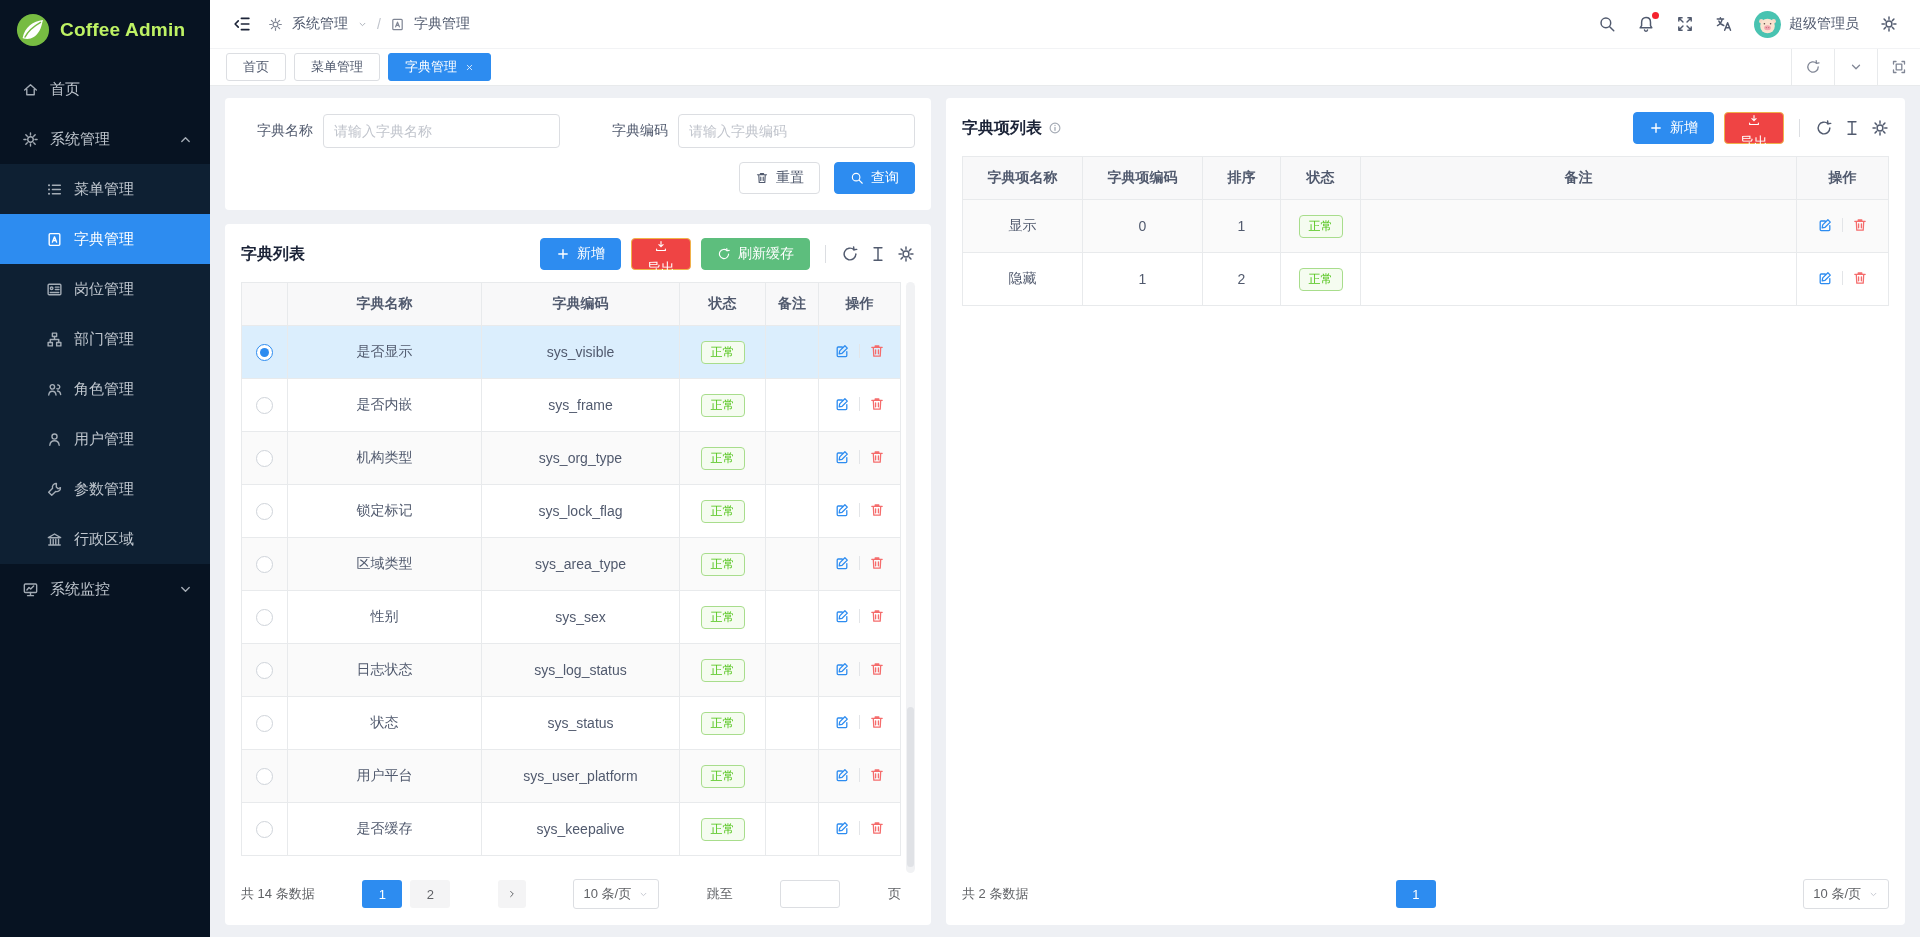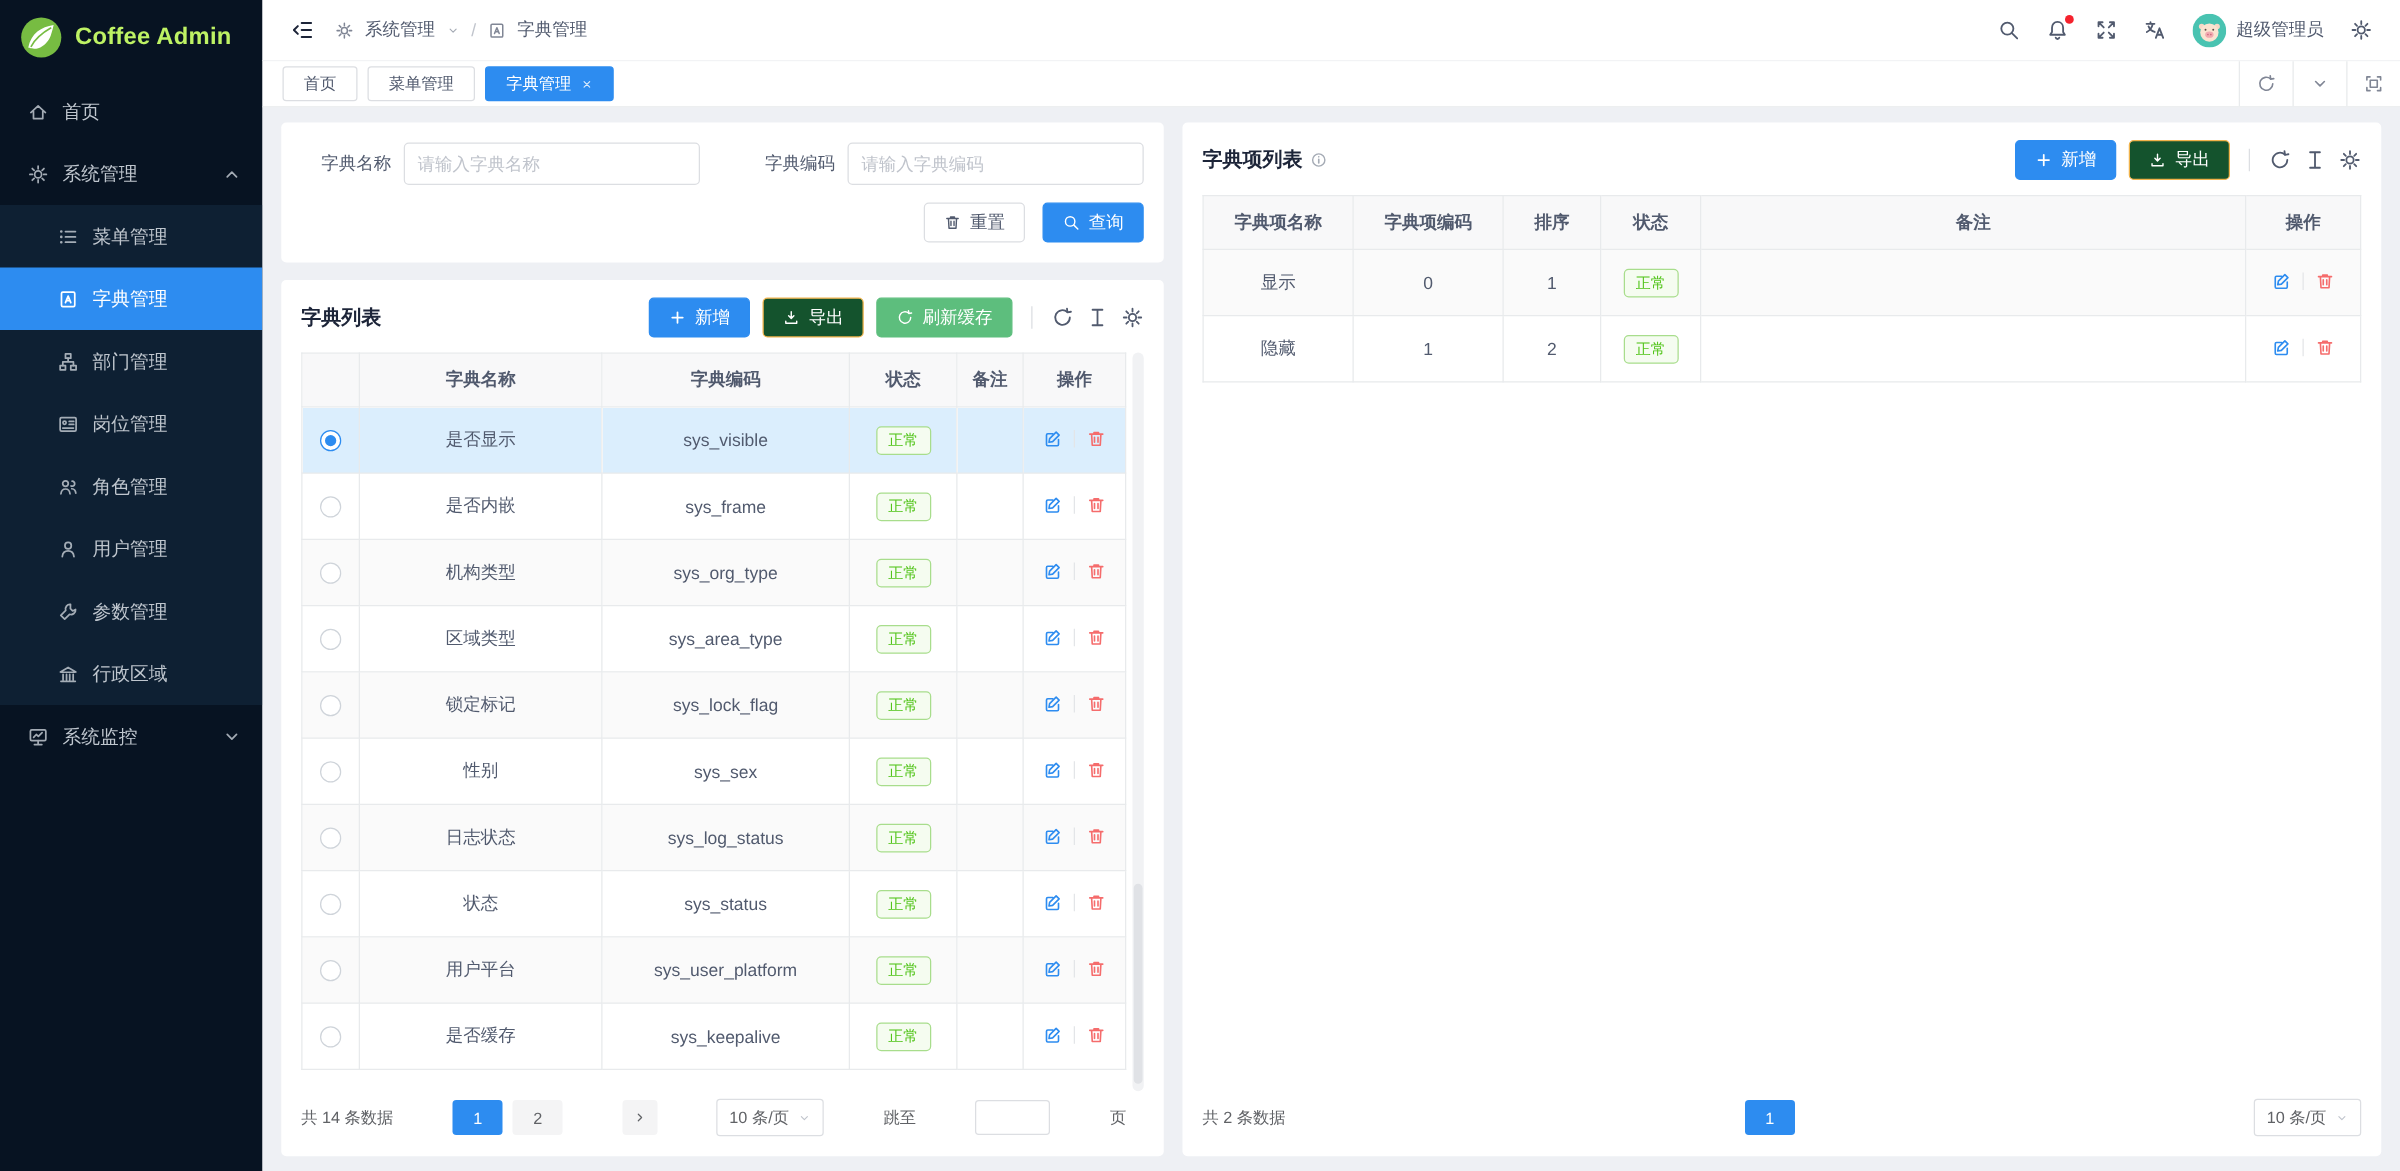--- a/index.html
+++ b/index.html
@@ -52,21 +52,21 @@
   .form-row{display:flex;gap:36px;}
   .form-item{flex:1;display:flex;align-items:center;}
   .form-item label{width:72px;text-align:right;margin-right:10px;font-size:14px;color:#515a6e;flex-shrink:0;}
   .form-item input{flex:1;min-width:0;height:32px;border:1px solid #dcdee2;border-radius:4px;padding:0 10px;font-size:14px;color:#515a6e;outline:none;font-family:inherit;}
   ::placeholder{color:#c0c4cc;}
   .form-actions{display:flex;justify-content:flex-end;gap:14px;margin-top:14px;}
 
   .btn{height:32px;display:inline-flex;align-items:center;gap:7px;padding:0 15px;border-radius:4px;border:1px solid #dcdee2;background:#fff;color:#515a6e;font-size:14px;cursor:pointer;font-family:inherit;}
   .btn i{width:14px;height:14px;display:inline-flex;}
   .btn.primary{background:#2d8cf0;border-color:#2d8cf0;color:#fff;}
-  .btn.warning{background:#14532d;border-color:#f0b24a;color:#fff;}
+  .btn.warning{background:#ef4444;border-color:#f0b24a;color:#fff;flex-direction:column;}
   .btn.success{background:#5dbe7d;border-color:#5dbe7d;color:#fff;justify-content:space-between;}
 
   .panel-card{flex:1;display:flex;flex-direction:column;padding:12px 16px 10px;min-height:0;}
   .right-card{flex:1;min-width:0;}
   .card-head{display:flex;align-items:center;height:36px;flex-shrink:0;}
   .card-title{font-size:16px;font-weight:bold;color:#1c2438;display:flex;align-items:center;gap:6px;}
   .card-title .info{width:14px;height:14px;color:#a5abb5;display:inline-flex;}
   .head-actions{margin-left:auto;display:flex;align-items:center;gap:10px;}
   .vsep{width:1px;height:18px;background:#dcdee2;margin:0 5px;}
   .tool-icon{width:18px;height:18px;color:#515a6e;cursor:pointer;display:inline-flex;}
@@ -154,39 +154,39 @@
           <div class="mi active">
             <i data-icon="dict" style="display: inline-flex;">
               <svg viewBox="0 0 16 16" fill="none" stroke="currentColor" stroke-width="1.3" stroke-linecap="round" stroke-linejoin="round" style="width:100%;height:100%;display:block;">
                 <rect x="3" y="2.5" width="10" height="11" rx="1"></rect>
                 <path d="M6 10.5 8 5.5l2 5M6.7 9h2.6"></path>
               </svg>
             </i>
             <span>字典管理</span>
           </div>
           <div class="mi">
+            <i data-icon="post" style="display: inline-flex;">
+              <svg viewBox="0 0 16 16" fill="none" stroke="currentColor" stroke-width="1.3" stroke-linecap="round" stroke-linejoin="round" style="width:100%;height:100%;display:block;">
+                <rect x="2" y="3" width="12" height="10" rx="1"></rect>
+                <circle cx="5.3" cy="6.8" r="1.2"></circle>
+                <path d="M8.8 5.8h3.4M8.8 8h3.4M4 10.8h8"></path>
+              </svg>
+            </i>
+            <span>岗位管理</span>
+          </div>
+          <div class="mi">
             <i data-icon="dept" style="display: inline-flex;">
               <svg viewBox="0 0 16 16" fill="none" stroke="currentColor" stroke-width="1.3" stroke-linecap="round" stroke-linejoin="round" style="width:100%;height:100%;display:block;">
                 <rect x="6" y="2" width="4" height="3.2"></rect>
                 <rect x="2" y="10.8" width="4" height="3.2"></rect>
                 <rect x="10" y="10.8" width="4" height="3.2"></rect>
                 <path d="M8 5.2V8M4 10.8V8h8v2.8"></path>
               </svg>
             </i>
             <span>部门管理</span>
-          </div>
-          <div class="mi">
-            <i data-icon="post" style="display: inline-flex;">
-              <svg viewBox="0 0 16 16" fill="none" stroke="currentColor" stroke-width="1.3" stroke-linecap="round" stroke-linejoin="round" style="width:100%;height:100%;display:block;">
-                <rect x="2" y="3" width="12" height="10" rx="1"></rect>
-                <circle cx="5.3" cy="6.8" r="1.2"></circle>
-                <path d="M8.8 5.8h3.4M8.8 8h3.4M4 10.8h8"></path>
-              </svg>
-            </i>
-            <span>岗位管理</span>
           </div>
           <div class="mi">
             <i data-icon="role" style="display: inline-flex;">
               <svg viewBox="0 0 16 16" fill="none" stroke="currentColor" stroke-width="1.3" stroke-linecap="round" stroke-linejoin="round" style="width:100%;height:100%;display:block;">
                 <circle cx="6" cy="5.5" r="2.1"></circle>
                 <path d="M2.6 13.2c.2-2.2 1.6-3.6 3.4-3.6s3.2 1.4 3.4 3.6M11 3.7a1.9 1.9 0 1 1-.8 3.6M10.8 9.4c1.7.2 2.8 1.5 3 3.3"></path>
               </svg>
             </i>
             <span>角色管理</span>
           </div>
@@ -517,42 +517,42 @@
                         <span class="adiv"></span>
                         <i class="icon-del" data-icon="trash" style="display: inline-flex;">
                           <svg viewBox="0 0 16 16" fill="none" stroke="currentColor" stroke-width="1.3" stroke-linecap="round" stroke-linejoin="round" style="width:100%;height:100%;display:block;">
                             <path d="M2.8 4.3h10.4M6.2 4.3V3h3.6v1.3M4.3 4.3l.5 8.9h6.4l.5-8.9M6.6 6.8v4M9.4 6.8v4"></path>
                           </svg>
                         </i>
                       </span></td>
                   </tr>
                   <tr>
                     <td><span class="radio"></span></td>
+                    <td>锁定标记</td>
+                    <td>sys_lock_flag</td>
+                    <td><span class="badge">正常</span></td>
+                    <td></td>
+                    <td><span class="acts">
+                        <i class="icon-edit" data-icon="edit" style="display: inline-flex;">
+                          <svg viewBox="0 0 16 16" fill="none" stroke="currentColor" stroke-width="1.3" stroke-linecap="round" stroke-linejoin="round" style="width:100%;height:100%;display:block;">
+                            <path d="M12.8 8.6v4a1 1 0 0 1-1 1H4.2a1 1 0 0 1-1-1V5a1 1 0 0 1 1-1h4M10.9 2.7l2.4 2.4-5.2 5.2-2.9.5.5-2.9z"></path>
+                          </svg>
+                        </i>
+                        <span class="adiv"></span>
+                        <i class="icon-del" data-icon="trash" style="display: inline-flex;">
+                          <svg viewBox="0 0 16 16" fill="none" stroke="currentColor" stroke-width="1.3" stroke-linecap="round" stroke-linejoin="round" style="width:100%;height:100%;display:block;">
+                            <path d="M2.8 4.3h10.4M6.2 4.3V3h3.6v1.3M4.3 4.3l.5 8.9h6.4l.5-8.9M6.6 6.8v4M9.4 6.8v4"></path>
+                          </svg>
+                        </i>
+                      </span></td>
+                  </tr>
+                  <tr>
+                    <td><span class="radio"></span></td>
                     <td>区域类型</td>
                     <td>sys_area_type</td>
-                    <td><span class="badge">正常</span></td>
-                    <td></td>
-                    <td><span class="acts">
-                        <i class="icon-edit" data-icon="edit" style="display: inline-flex;">
-                          <svg viewBox="0 0 16 16" fill="none" stroke="currentColor" stroke-width="1.3" stroke-linecap="round" stroke-linejoin="round" style="width:100%;height:100%;display:block;">
-                            <path d="M12.8 8.6v4a1 1 0 0 1-1 1H4.2a1 1 0 0 1-1-1V5a1 1 0 0 1 1-1h4M10.9 2.7l2.4 2.4-5.2 5.2-2.9.5.5-2.9z"></path>
-                          </svg>
-                        </i>
-                        <span class="adiv"></span>
-                        <i class="icon-del" data-icon="trash" style="display: inline-flex;">
-                          <svg viewBox="0 0 16 16" fill="none" stroke="currentColor" stroke-width="1.3" stroke-linecap="round" stroke-linejoin="round" style="width:100%;height:100%;display:block;">
-                            <path d="M2.8 4.3h10.4M6.2 4.3V3h3.6v1.3M4.3 4.3l.5 8.9h6.4l.5-8.9M6.6 6.8v4M9.4 6.8v4"></path>
-                          </svg>
-                        </i>
-                      </span></td>
-                  </tr>
-                  <tr>
-                    <td><span class="radio"></span></td>
-                    <td>锁定标记</td>
-                    <td>sys_lock_flag</td>
                     <td><span class="badge">正常</span></td>
                     <td></td>
                     <td><span class="acts">
                         <i class="icon-edit" data-icon="edit" style="display: inline-flex;">
                           <svg viewBox="0 0 16 16" fill="none" stroke="currentColor" stroke-width="1.3" stroke-linecap="round" stroke-linejoin="round" style="width:100%;height:100%;display:block;">
                             <path d="M12.8 8.6v4a1 1 0 0 1-1 1H4.2a1 1 0 0 1-1-1V5a1 1 0 0 1 1-1h4M10.9 2.7l2.4 2.4-5.2 5.2-2.9.5.5-2.9z"></path>
                           </svg>
                         </i>
                         <span class="adiv"></span>
                         <i class="icon-del" data-icon="trash" style="display: inline-flex;">

